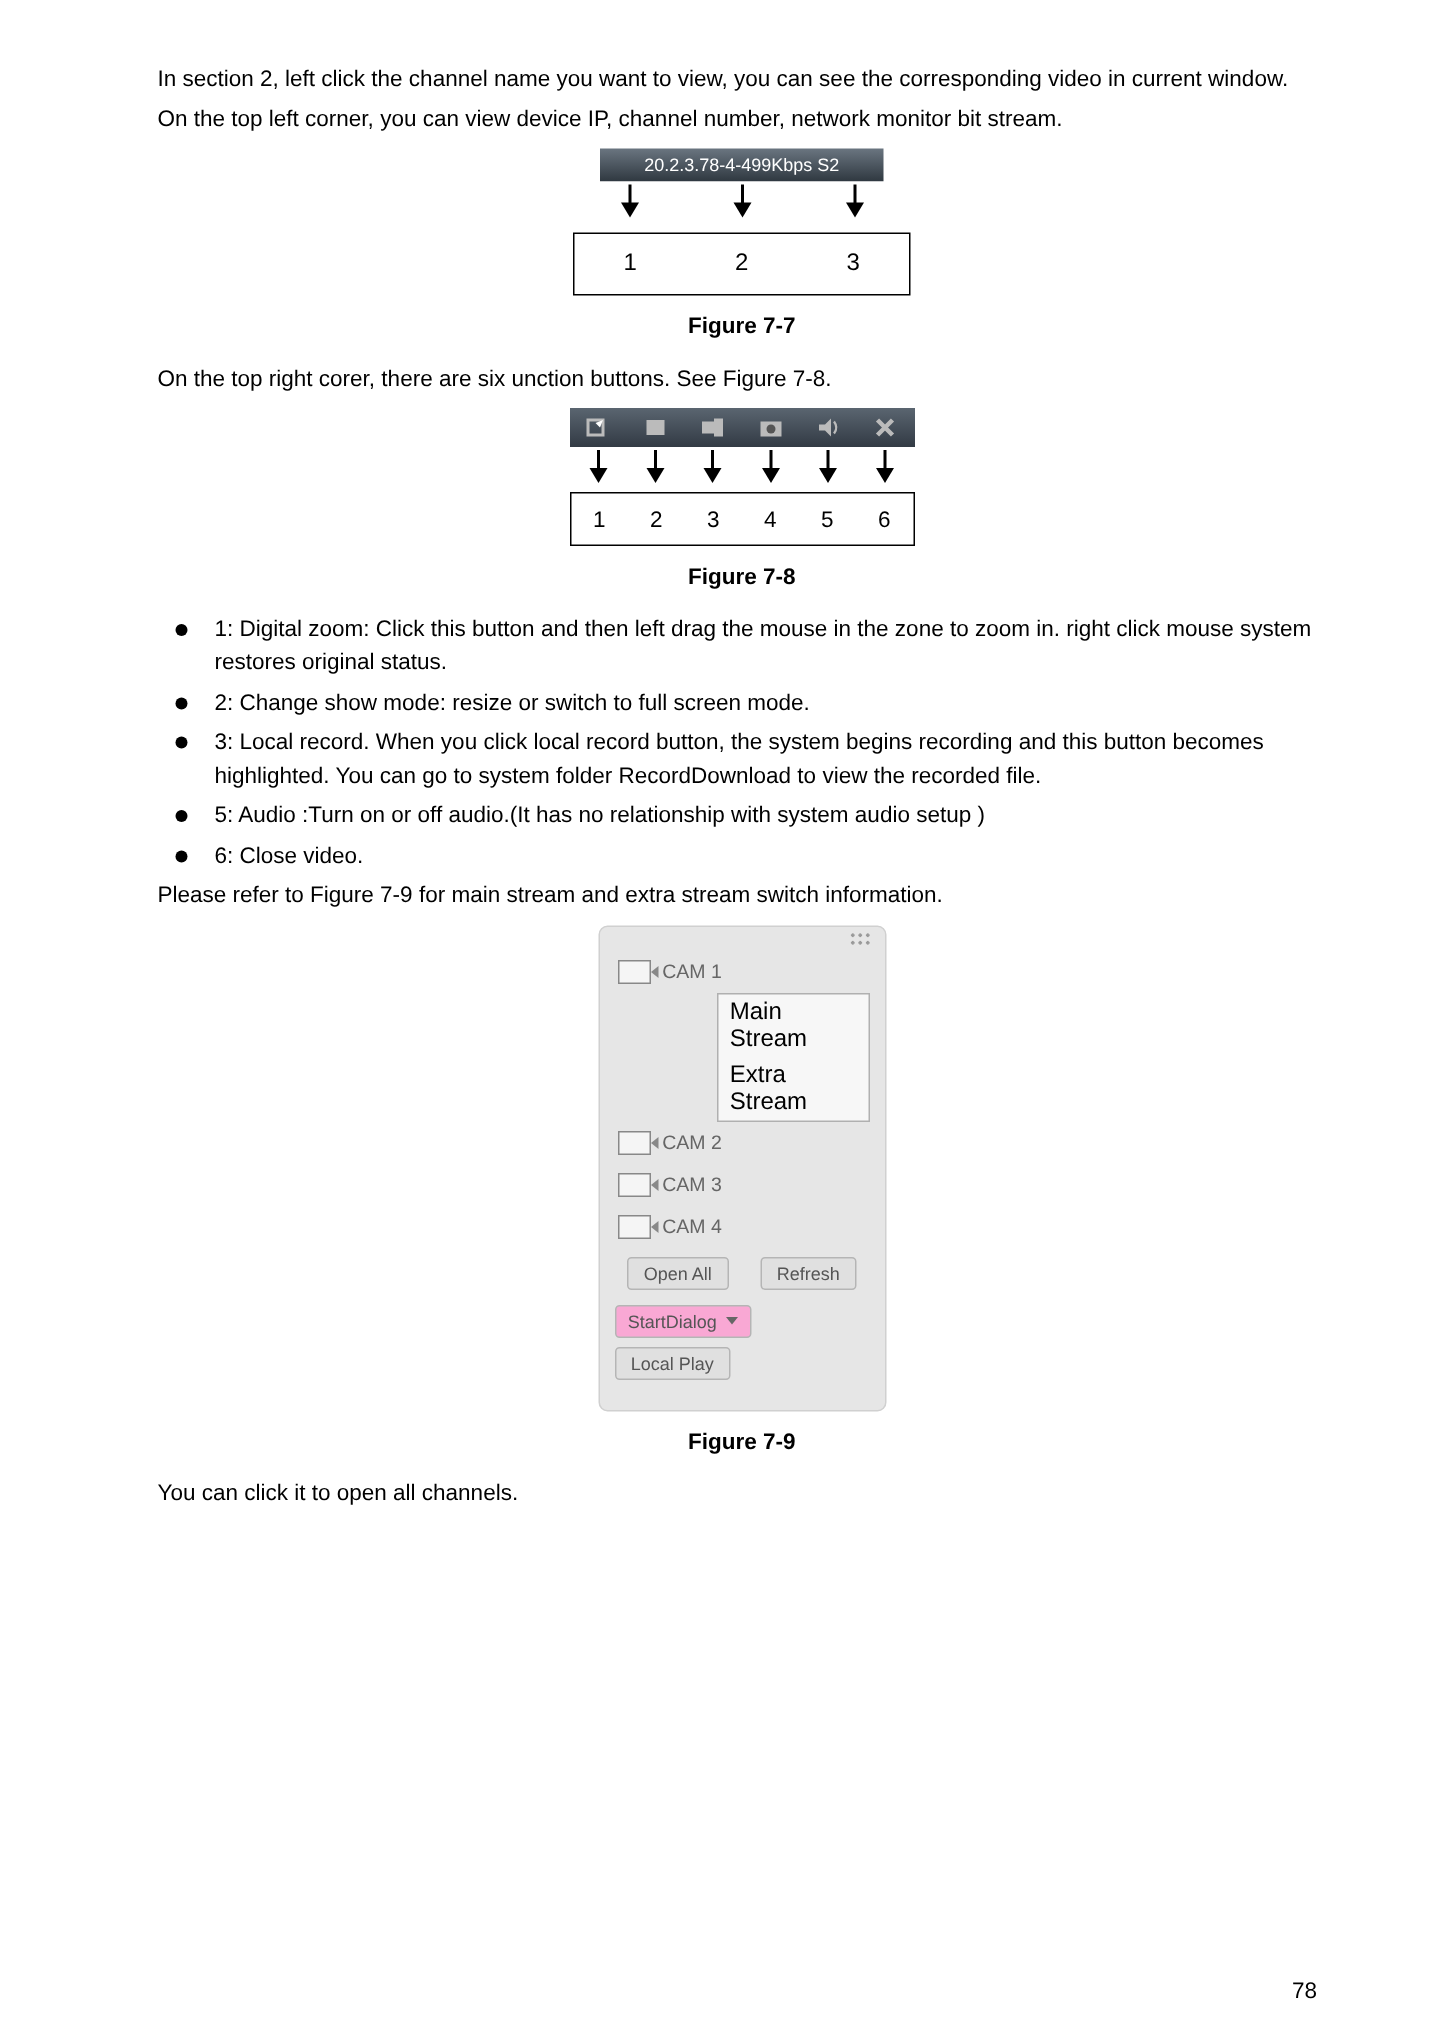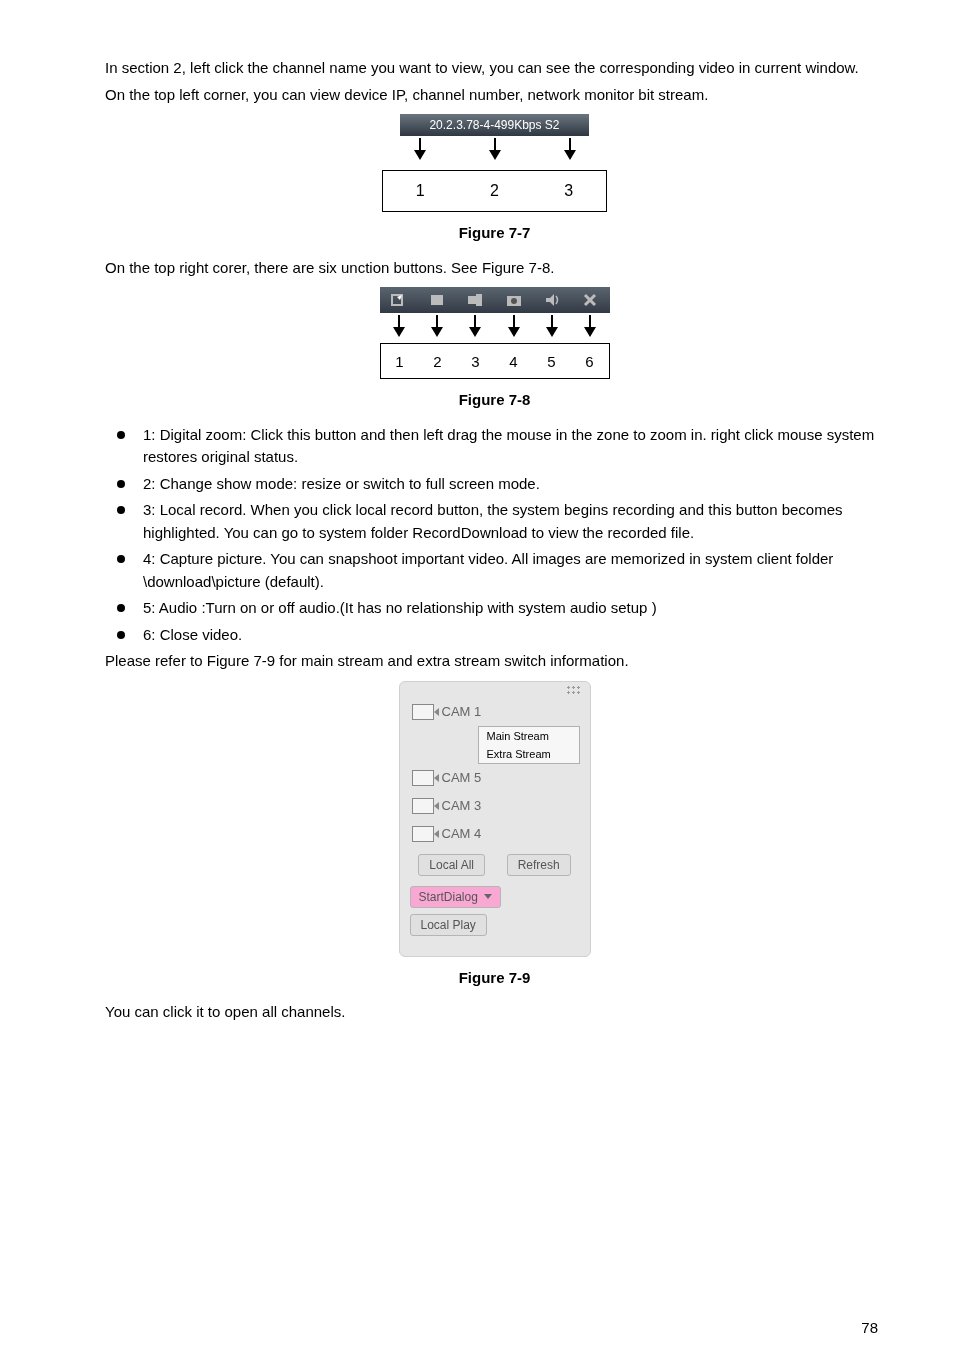--- a/index.html
+++ b/index.html
@@ -5,21 +5,21 @@
   body {
     margin: 0;
     padding: 0;
     font-family: Arial, sans-serif;
     font-size: 15px;
     color: #000;
     background: #fff;
     width: 954px;
   }
   .page {
-    padding: 57px 70px 40px 105px;
+    padding: 42px 70px 40px 105px;
     box-sizing: border-box;
     position: relative;
     min-height: 1350px;
   }
   p {
     margin: 0 0 4px 0;
     line-height: 1.5;
   }
   .figure-wrap {
     text-align: center;
@@ -177,21 +177,21 @@
     border-top:4px solid transparent;
     border-bottom:4px solid transparent;
     border-right:5px solid #888;
   }
   .submenu {
     width: 100px;
     margin-left: 78px;
     border: 1px solid #b0b0b0;
     background: #f7f7f7;
     color: #000;
-    font-size: 11px;
+    font-size: 16px;
   }
   .submenu div {
     padding: 3px 8px;
   }
   .btn-row {
     display: flex;
     justify-content: space-around;
     padding: 6px 8px 4px 8px;
   }
   .panel-btn {
@@ -311,53 +311,52 @@
       <span>5</span>
       <span>6</span>
     </div>
   </div>
   <p class="fig-caption">Figure 7-8</p>
 
   <ul class="bullets">
     <li>1: Digital zoom: Click this button and then left drag the mouse in the zone to zoom in. right click mouse system restores original status.</li>
     <li>2: Change show mode: resize or switch to full screen mode.</li>
     <li>3: Local record. When you click local record button, the system begins recording and this button becomes highlighted. You can go to system folder RecordDownload to view the recorded file.</li>
-    <li>4: Capture picture. You can snapshoot important video. All images are memorized in system client folder \download\picture (default).</li>
     <li>5: Audio :Turn on or off audio.(It has no relationship with system audio setup )</li>
     <li>6: Close video.</li>
   </ul>
 
   <p>Please refer to Figure 7-9 for main stream and extra stream switch information.</p>
 
   <div class="panel">
     <div class="grip">
         <div class="grip-dots"></div>
       </div>
     <div class="cam-row">
       <div class="cam-icon"></div>
       <span>CAM 1</span>
     </div>
     <div class="submenu">
       <div>Main Stream</div>
       <div>Extra Stream</div>
     </div>
     <div class="cam-row">
       <div class="cam-icon"></div>
-      <span>CAM 5</span>
+      <span>CAM 2</span>
     </div>
     <div class="cam-row">
       <div class="cam-icon"></div>
       <span>CAM 3</span>
     </div>
     <div class="cam-row">
       <div class="cam-icon"></div>
       <span>CAM 4</span>
     </div>
     <div class="btn-row">
-      <div class="panel-btn">Local All</div>
+      <div class="panel-btn">Open All</div>
       <div class="panel-btn">Refresh</div>
     </div>
     <div class="panel-select">
       <div class="select-box">
         <span>StartDialog</span>
         <div class="tri-down"></div>
       </div>
     </div>
     <div class="panel-select local-play">
       <div class="panel-btn">Local Play</div>

